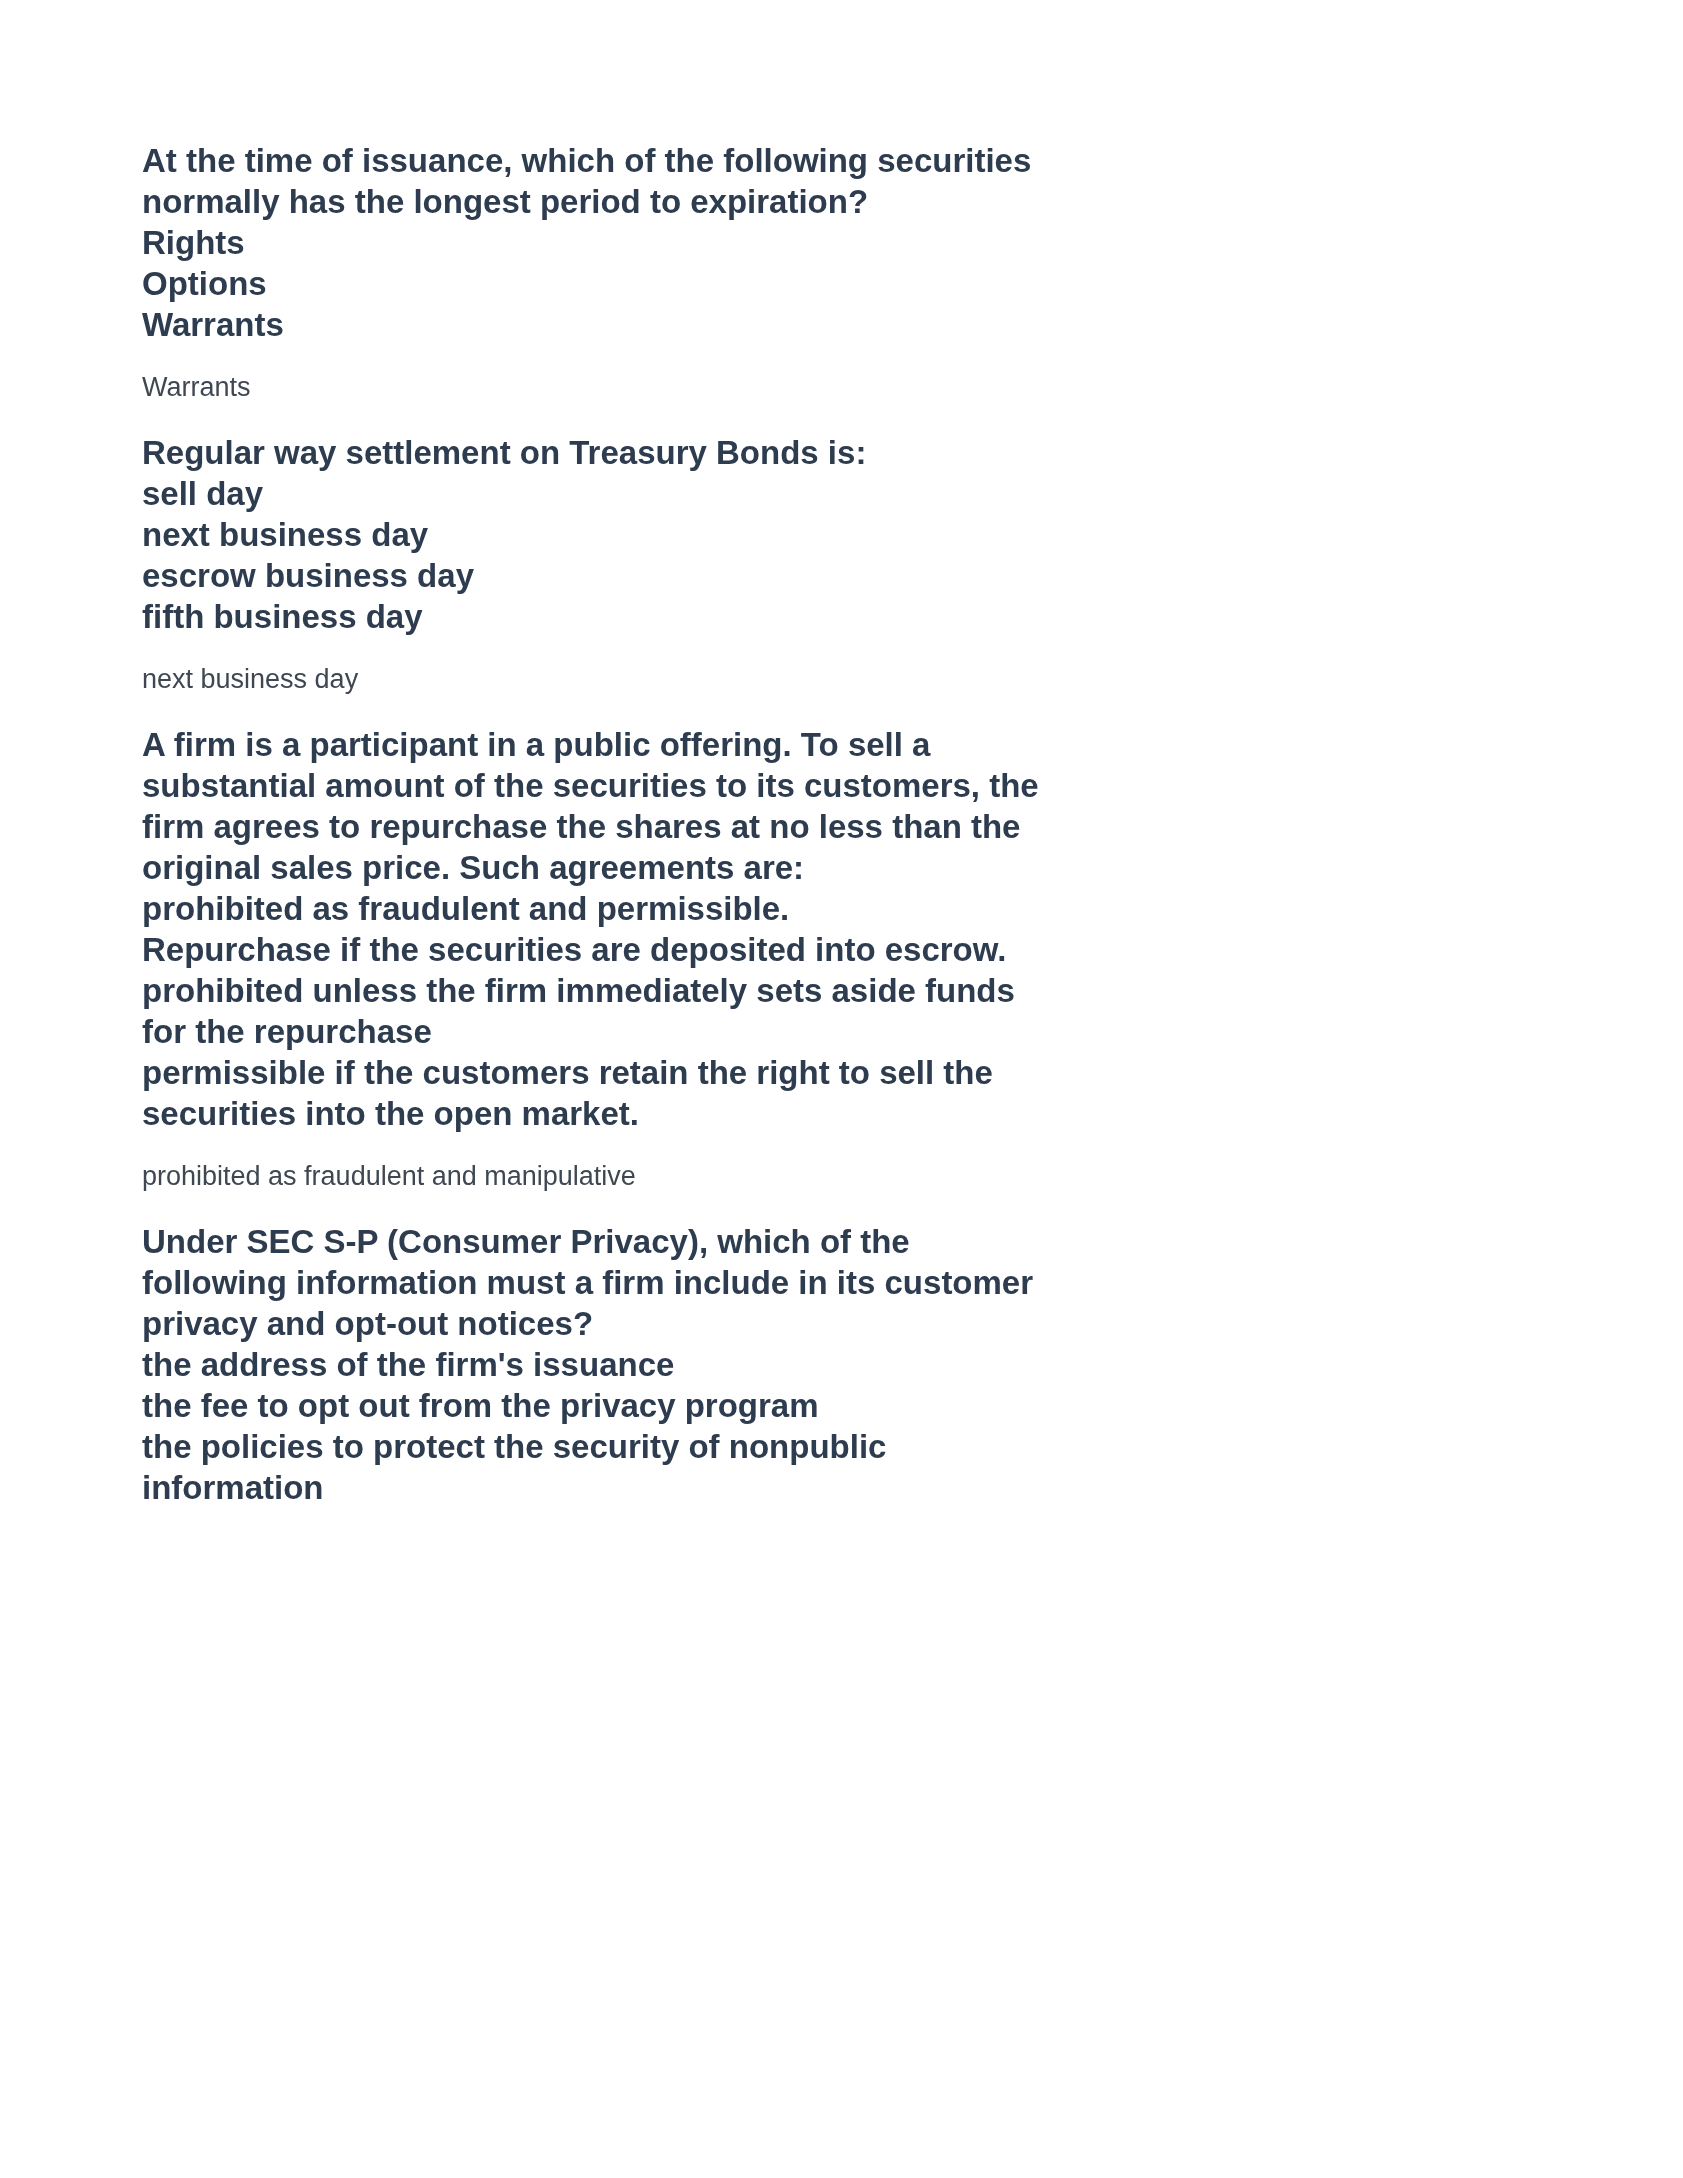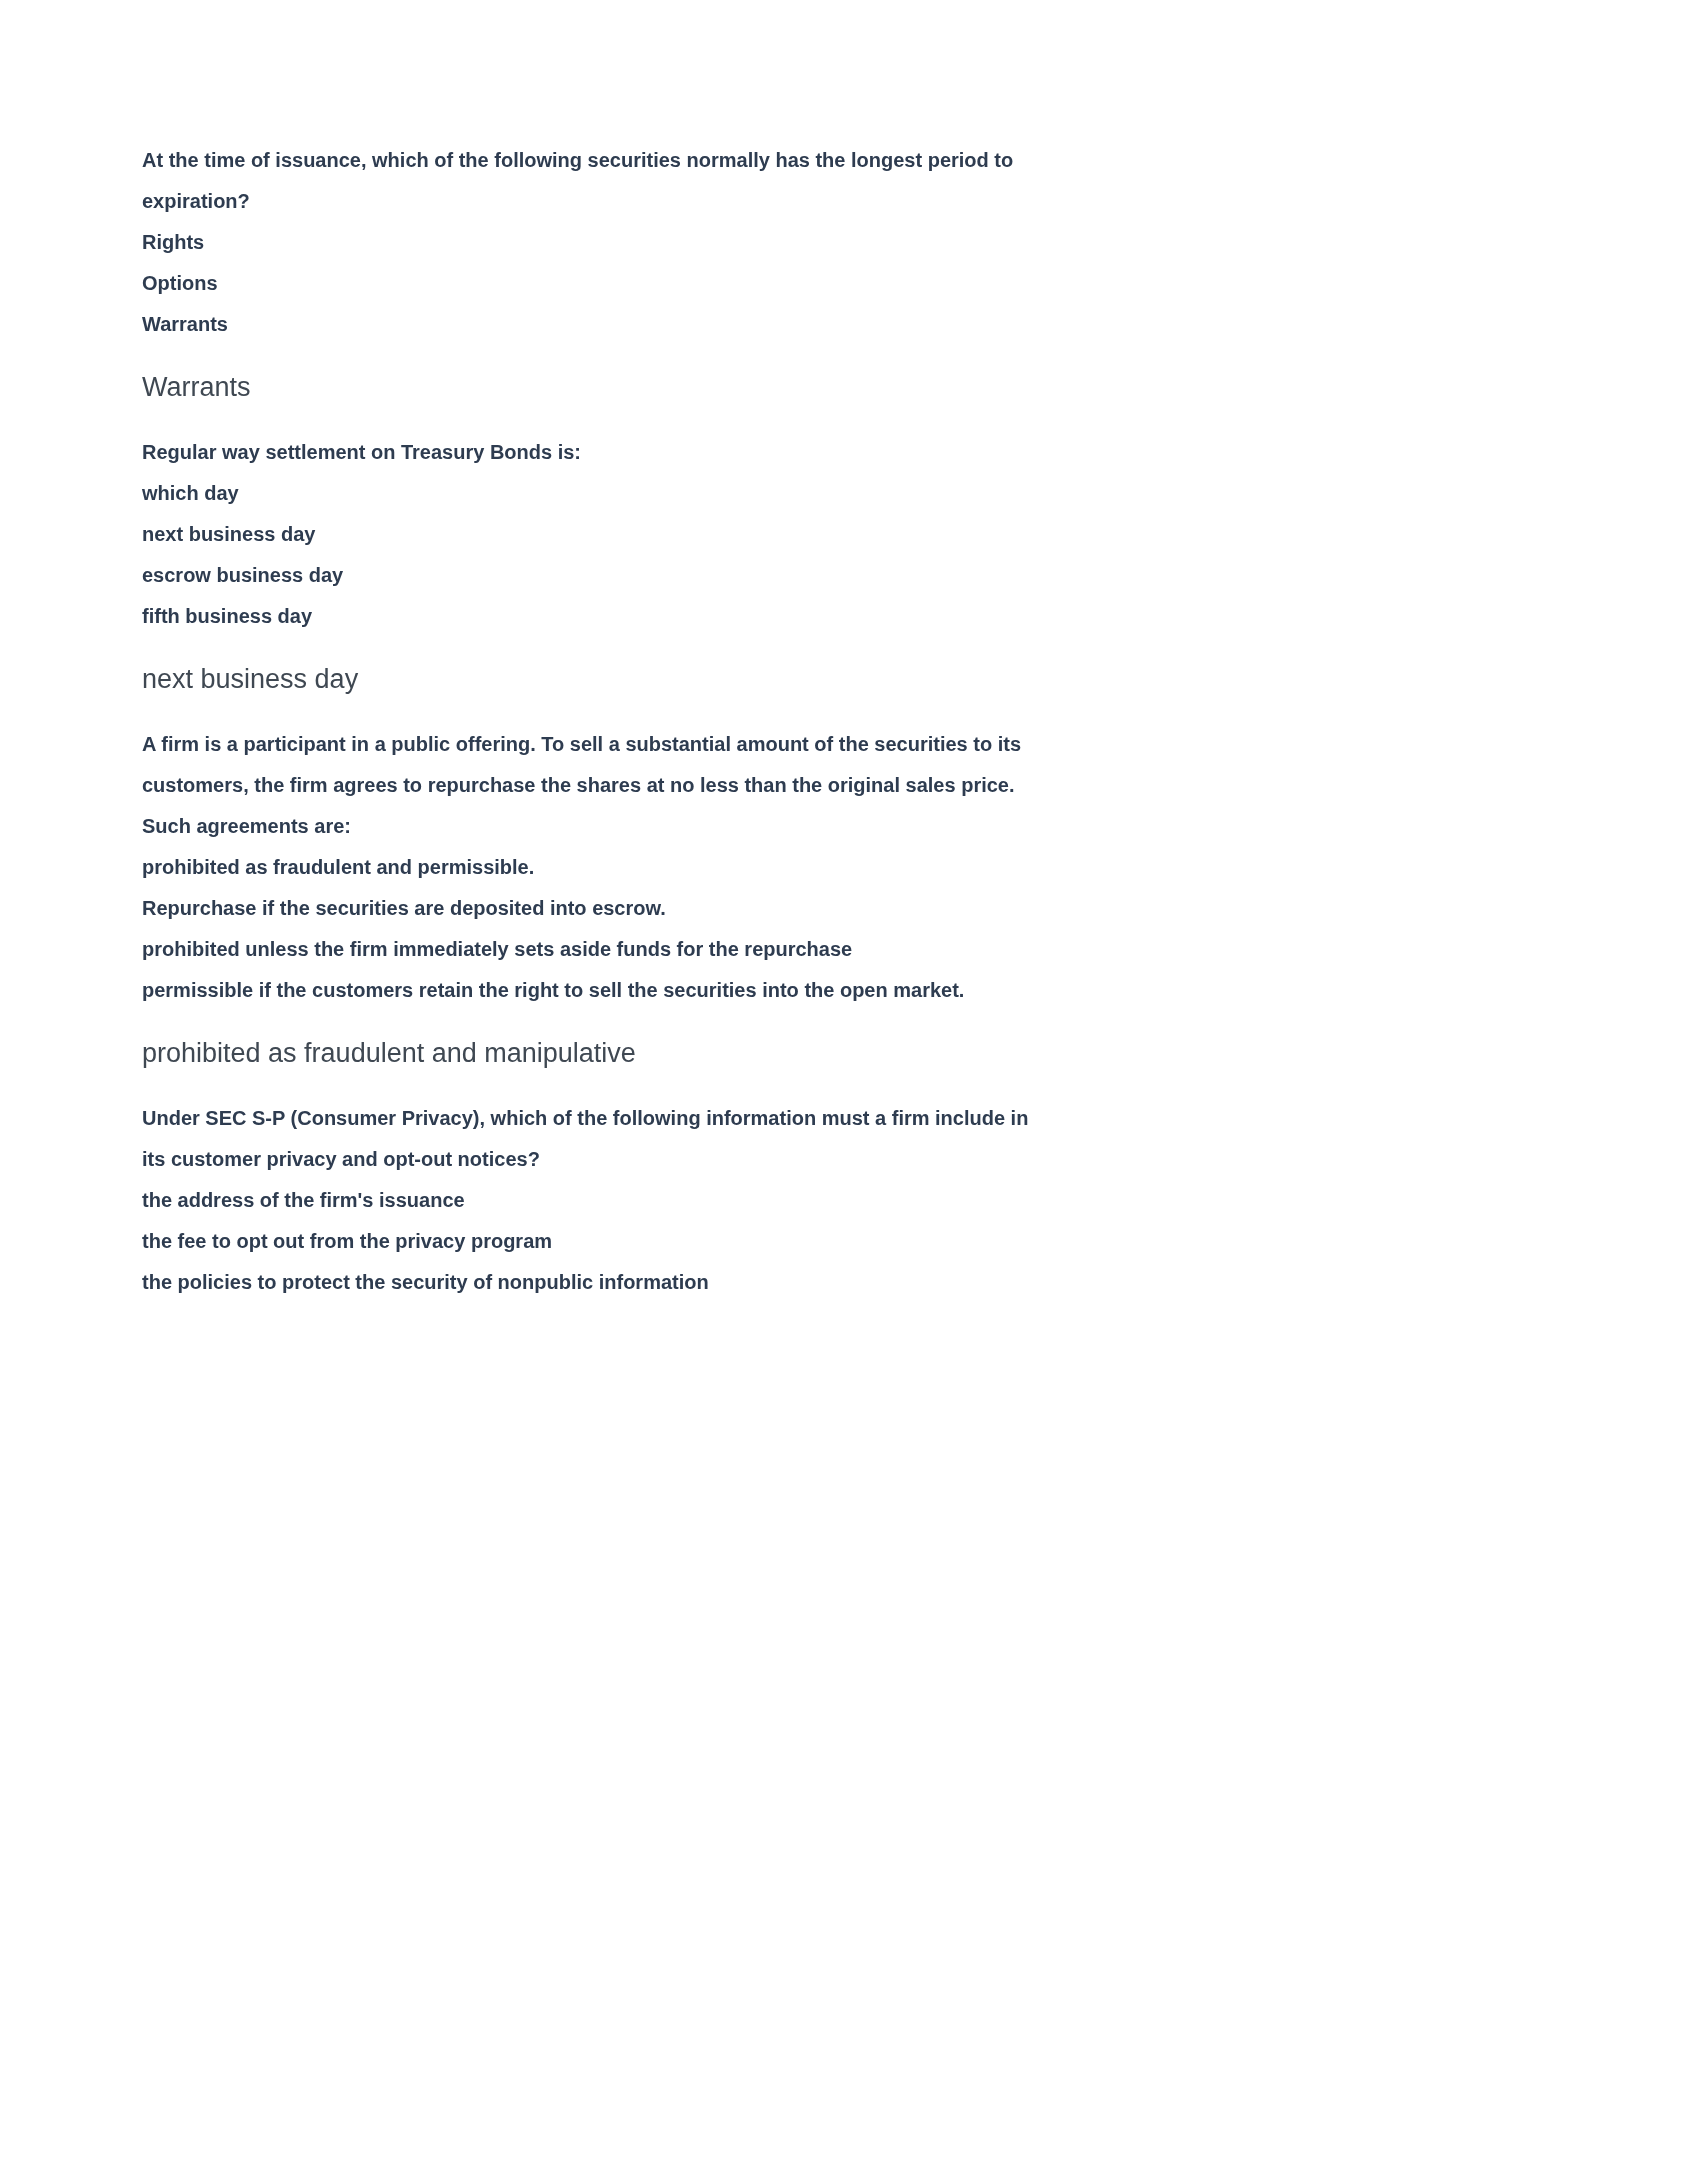--- a/index.html
+++ b/index.html
@@ -21,21 +21,21 @@
     max-width: 901px;
   }
   .question-group {
     margin: 0 0 22px 0;
   }
   .question-group p {
     margin: 0;
   }
   .question,
   .choice {
-    font-size: 20px;
+    font-size: 33px;
     line-height: 41px;
     font-weight: 700;
     color: #2e3c50;
   }
   .answer {
     font-size: 27px;
     line-height: 41px;
     font-weight: 400;
     color: #3f4852;
     margin: 0 0 24px 0;
@@ -52,21 +52,21 @@
       <p class="choice">Rights</p>
       <p class="choice">Options</p>
       <p class="choice">Warrants</p>
     </div>
     <p class="answer">Warrants</p>
   </section>
 
   <section class="qa-block">
     <div class="question-group">
       <p class="question">Regular way settlement on Treasury Bonds is:</p>
-      <p class="choice">which day</p>
+      <p class="choice">sell day</p>
       <p class="choice">next business day</p>
       <p class="choice">escrow business day</p>
       <p class="choice">fifth business day</p>
     </div>
     <p class="answer">next business day</p>
   </section>
 
   <section class="qa-block">
     <div class="question-group">
       <p class="question">A firm is a participant in a public offering. To sell a substantial amount of the securities to its customers, the firm agrees to repurchase the shares at no less than the original sales price. Such agreements are:</p>

